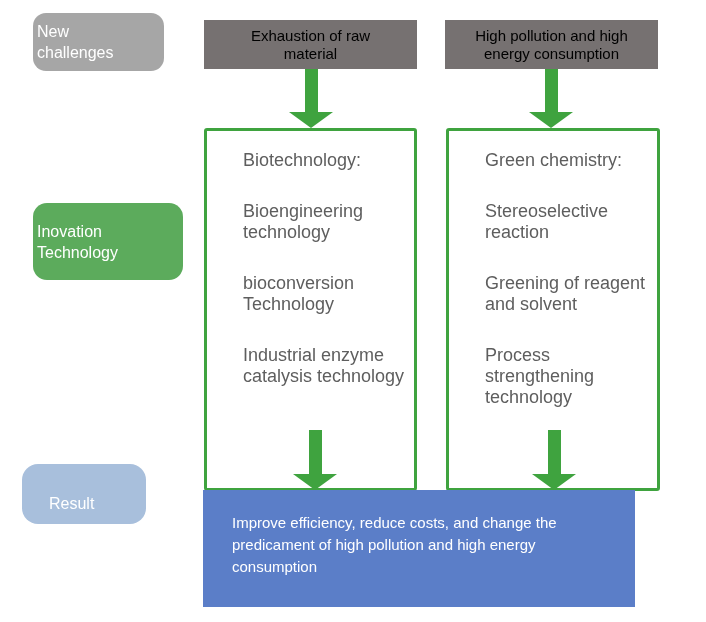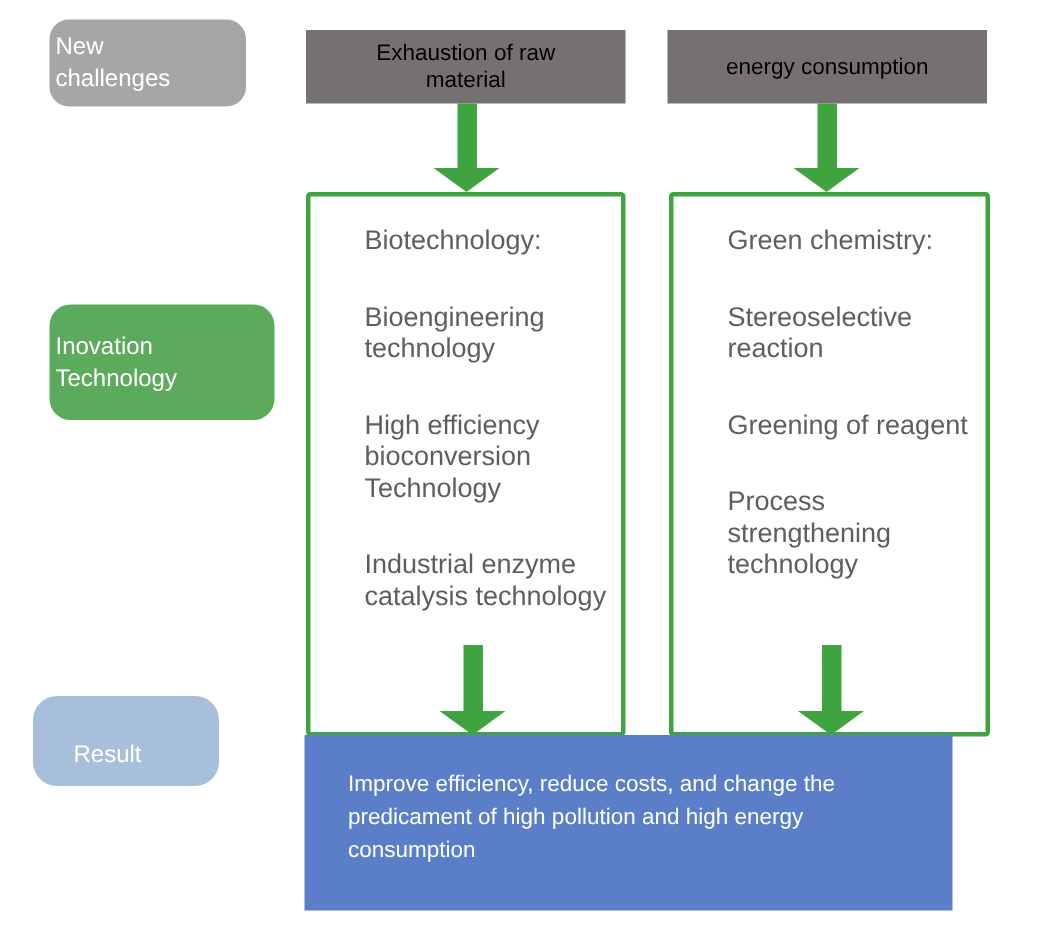--- a/index.html
+++ b/index.html
@@ -85,57 +85,58 @@
 
   <div class="challenge-card" id="challenge-1">
     <div>
       <span class="text-line">Exhaustion of raw</span>
       <span class="text-line">material</span>
     </div>
   </div>
 
   <div class="challenge-card" id="challenge-2">
     <div>
+      <span class="text-line">High pollution and high</span>
       <span class="text-line">energy consumption</span>
     </div>
   </div>
 
   <div class="arrow" id="arrow-top-1">
     <div class="stem"></div>
     <div class="head"></div>
   </div>
   <div class="arrow" id="arrow-top-2">
     <div class="stem"></div>
     <div class="head"></div>
   </div>
 
   <div class="tech-box" id="tech-box-1">
     <p>Biotechnology:</p>
     <p>
       <span class="text-line">Bioengineering</span>
       <span class="text-line">technology</span>
     </p>
     <p>
-      <span class="text-line">High efficiency</span>
       <span class="text-line">bioconversion</span>
       <span class="text-line">Technology</span>
     </p>
     <p>
       <span class="text-line">Industrial enzyme</span>
       <span class="text-line">catalysis technology</span>
     </p>
   </div>
 
   <div class="tech-box" id="tech-box-2">
     <p>Green chemistry:</p>
     <p>
       <span class="text-line">Stereoselective reaction</span>
     </p>
     <p>
       <span class="text-line">Greening of reagent</span>
+      <span class="text-line">and solvent</span>
     </p>
     <p>
       <span class="text-line">Process strengthening</span>
       <span class="text-line">technology</span>
     </p>
   </div>
 
   <div class="arrow" id="arrow-bottom-1">
     <div class="stem"></div>
     <div class="head"></div>

